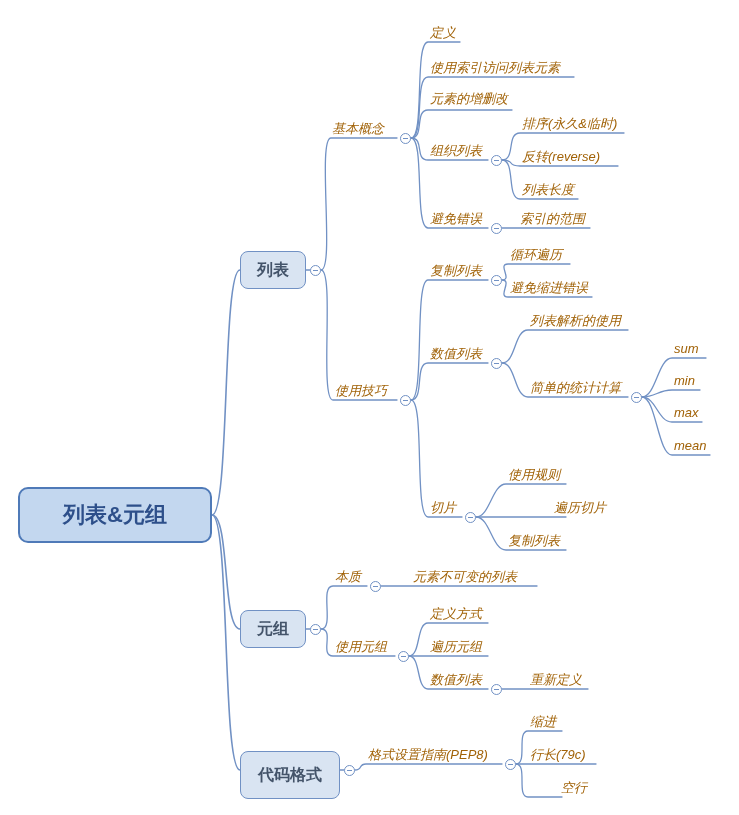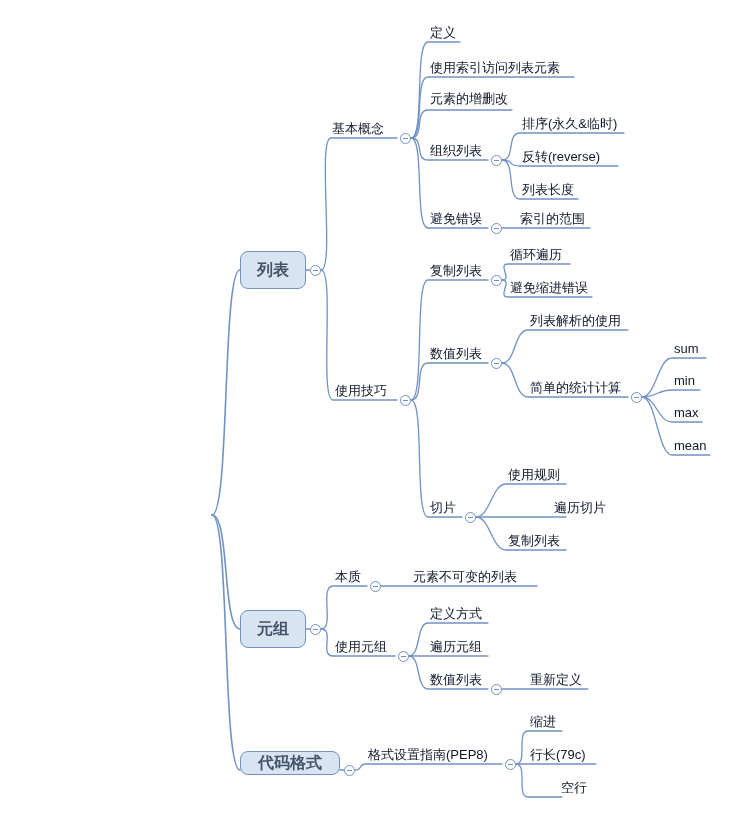--- a/index.html
+++ b/index.html
@@ -4,22 +4,22 @@
 <style>
   html,body{margin:0;padding:0;background:#fff;}
   body{font-family:"Liberation Sans","DejaVu Sans",sans-serif;}
   .canvas{position:relative;width:739px;height:815px;background:#fff;overflow:hidden;}
   svg.wires{position:absolute;left:0;top:0;}
   .box{position:absolute;box-sizing:border-box;display:flex;align-items:center;justify-content:center;
        background:#d9e4f2;border:1.5px solid #7191c4;border-radius:8px;
        color:#44546a;font-size:16px;font-weight:600;white-space:nowrap;cursor:default;}
   .box.root{background:#c3d7ef;border:2.5px solid #4f7ab8;border-radius:10px;
        color:#2d4f8a;font-size:22px;font-weight:bold;}
-  .leaf{position:absolute;height:19px;line-height:19px;font-size:13px;color:#0f172a;
-       white-space:nowrap;cursor:default;}
+  .leaf{position:absolute;height:19px;line-height:19px;font-size:13px;color:#a16207;
+       white-space:nowrap;cursor:default;font-style:italic;}
   .leaf.en{font-size:13px;}
   .toggle{position:absolute;box-sizing:border-box;width:11px;height:11px;border:1px solid #7191c4;
        border-radius:50%;background:#fff;display:flex;align-items:center;justify-content:center;cursor:pointer;}
   .toggle .minus{width:5px;height:1px;background:#7191c4;}
 </style>
 </head>
 <body>
 
 <div class="canvas">
 
@@ -80,23 +80,24 @@
       <path d="M502,689 L588,689"></path>
 
       <path d="M355,770 C363,770 358,764 366,764 L502,764"></path>
 
       <path d="M516,764 C528,764 516,731 528,731 L562,731"></path>
       <path d="M516,764 L596,764"></path>
       <path d="M516,764 C528,764 516,797 528,797 L562,797"></path>
     </g>
   </svg>
 
+  <div class="box root" style="left:18px;top:487px;width:194px;height:56px;">列表&amp;元组</div>
   <div class="box" style="left:240px;top:251px;width:66px;height:38px;">列表</div>
   <div class="box" style="left:240px;top:610px;width:66px;height:38px;">元组</div>
-  <div class="box" style="left:240px;top:751px;width:100px;height:24px;">代码格式</div>
+  <div class="box" style="left:240px;top:751px;width:100px;height:48px;">代码格式</div>
 
   <div class="leaf" style="left:332px;top:119px;">基本概念</div>
   <div class="leaf" style="left:430px;top:23px;">定义</div>
   <div class="leaf" style="left:430px;top:58px;">使用索引访问列表元素</div>
   <div class="leaf" style="left:430px;top:89px;text-align:center;">元素的增删改</div>
   <div class="leaf" style="left:430px;top:141px;">组织列表</div>
   <div class="leaf" style="left:522px;top:114px;">排序(永久&amp;临时)</div>
   <div class="leaf" style="left:522px;top:147px;">反转(reverse)</div>
   <div class="leaf" style="left:522px;top:180px;">列表长度</div>
   <div class="leaf" style="left:430px;top:209px;">避免错误</div>

